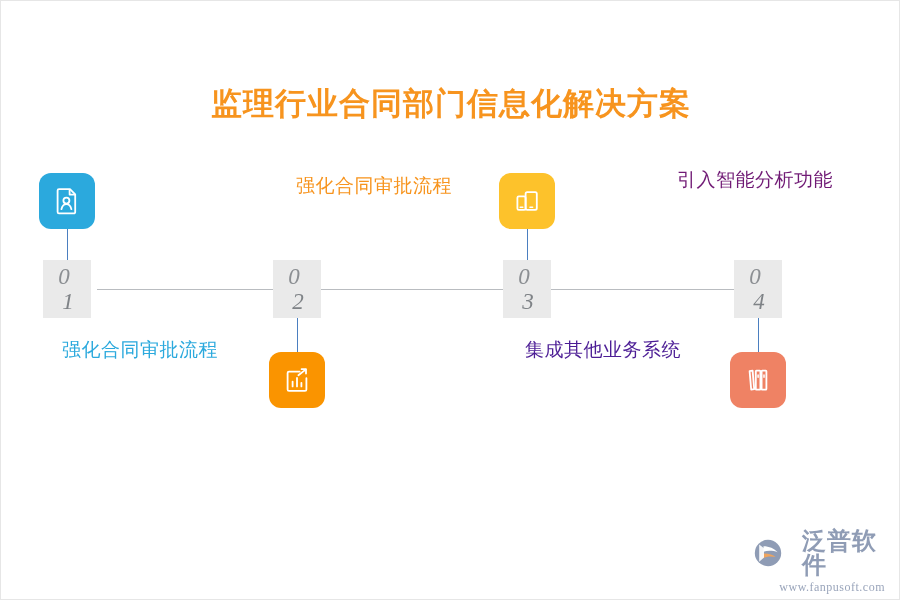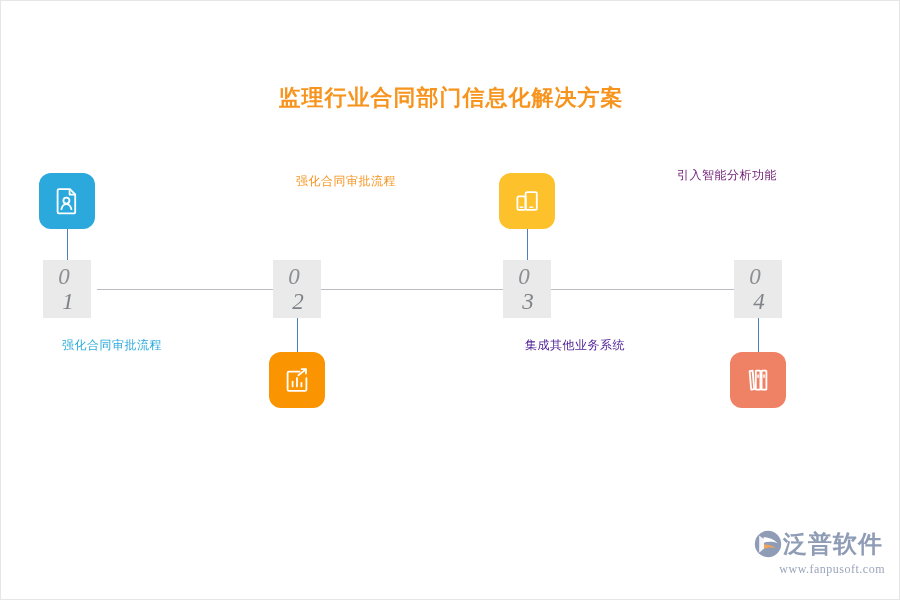--- a/index.html
+++ b/index.html
@@ -20,21 +20,21 @@
     border: 1px solid #e6e6e6;
   }
 
   
   .title {
     position: absolute;
     top: 82px;
     left: 0;
     width: 900px;
     text-align: center;
-    font-size: 22px;
+    font-size: 31px;
     font-weight: bold;
     letter-spacing: 1px;
     color: #F7941E;
     white-space: nowrap;
   }
 
   
   .timeline-line {
     position: absolute;
     top: 288px;
@@ -103,39 +103,39 @@
     margin-right: 6px;
   }
   .marker .d1 {
     color: #7f8387;
     margin-left: 2px;
   }
 
   
   .caption {
     position: absolute;
-    font-size: 12px;
+    font-size: 19px;
     white-space: nowrap;
     letter-spacing: 0.5px;
     text-align: right;
   }
 
   
   .logo {
     position: absolute;
     right: 14px;
     bottom: 14px;
     width: 132px;
     height: 56px;
   }
   .logo-row {
     display: flex;
     align-items: center;
     justify-content: flex-start;
-    gap: 0;
+    gap: 19px;
   }
   .logo-mark {
     width: 30px;
     height: 30px;
     flex: 0 0 auto;
   }
   .logo-text {
     font-size: 24px;
     font-weight: bold;
     color: #8f9cb5;

